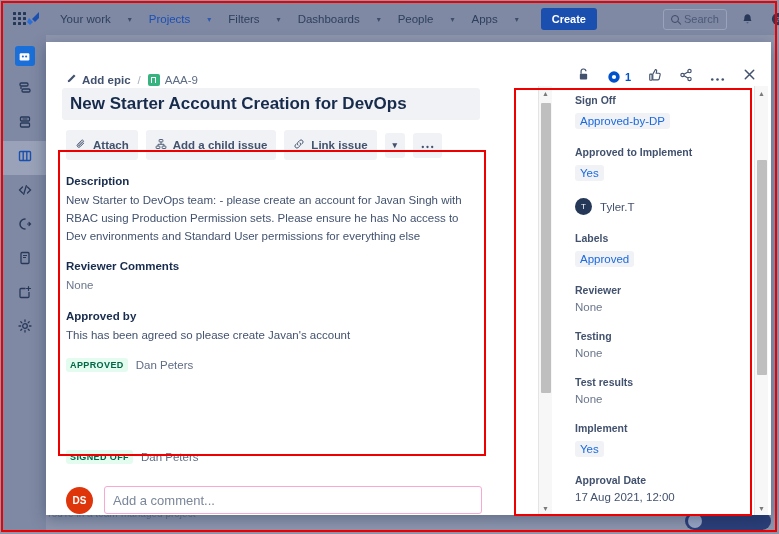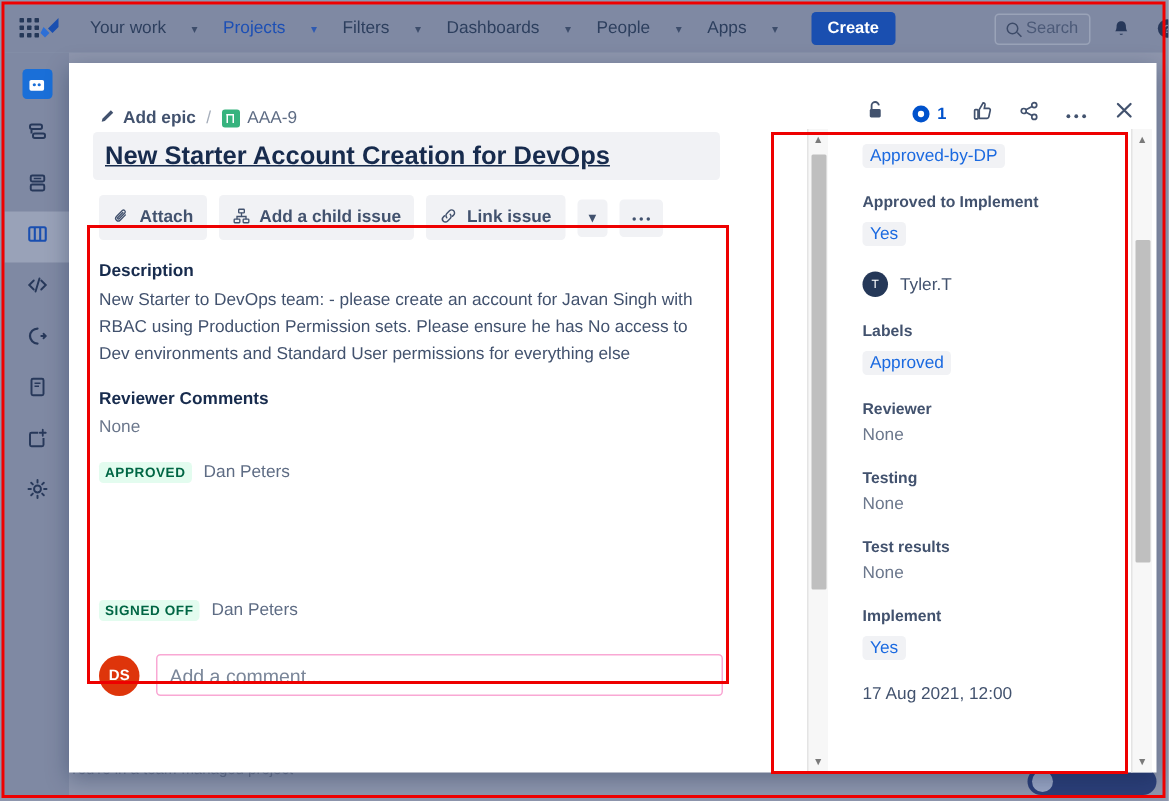--- a/index.html
+++ b/index.html
@@ -117,21 +117,21 @@
   #modal-body { flex: 1; display: flex; min-height: 0; position: relative; }
 
   
   #maincol {
     width: 436px; flex: none; padding: 0 0 0 20px;
     overflow: hidden; position: relative;
   }
   #issue-title {
     font-size: 17px; font-weight: bold; color: #172b4d;
     background: #f1f2f5; border-radius: 3px;
-    padding: 6px 8px; margin: 2px 0 0 -4px; width: 418px; text-decoration: underline;
+    padding: 6px 8px; margin: 2px 0 0 -4px; width: 418px;
   }
   #action-row { display: flex; align-items: center; gap: 8px; margin-top: 10px; }
   .abtn {
     background: #f1f2f5; border-radius: 3px; height: 25px;
     display: flex; align-items: center; gap: 6px;
     padding: 15px 9px; font-size: 11.5px; color: #42526e; font-weight: bold;
     cursor: pointer; white-space: nowrap;
   }
   .abtn.sq { padding: 0 8px; }
 
@@ -466,20 +466,24 @@
         <div class="fld">
           <div class="fld-label">Description</div>
           <div class="fld-text">New Starter to DevOps team: - please create an account for Javan Singh with RBAC using Production Permission sets. Please ensure he has No access to Dev environments and Standard User permissions for everything else</div>
         </div>
 
         <div class="fld">
           <div class="fld-label">Reviewer Comments</div>
           <div class="fld-text muted">None</div>
         </div>
 
+        <div class="fld">
+          <div class="fld-label">Approved by</div>
+          <div class="fld-text">This has been agreed so please create Javan's account</div>
+        </div>
 
         <div class="sig-row">
           <span class="lozenge">APPROVED</span>
           <span class="sig-name">Dan Peters</span>
         </div>
 
         <div class="sig-row" style="margin-top:78px;">
           <span class="lozenge">SIGNED OFF</span>
           <span class="sig-name">Dan Peters</span>
         </div>
@@ -494,20 +498,21 @@
       <div id="sb-main">
         <div class="sb-arrow">▲</div>
         <div class="sb-track">
           <div class="sb-thumb" style="top:3px;height:290px;"></div>
         </div>
         <div class="sb-arrow">▼</div>
       </div>
 
       <div id="sidecol">
         <div class="sfld">
+          <div class="sfld-label">Sign Off</div>
           <span class="tagval">Approved-by-DP</span>
         </div>
         <div class="sfld">
           <div class="sfld-label">Approved to Implement</div>
           <span class="tagval">Yes</span>
         </div>
         <div class="sfld">
           <div class="assignee">
             <span class="as-av">T</span>
             <span class="sfld-val">Tyler.T</span>
@@ -527,20 +532,21 @@
         </div>
         <div class="sfld">
           <div class="sfld-label">Test results</div>
           <div class="sfld-val none">None</div>
         </div>
         <div class="sfld">
           <div class="sfld-label">Implement</div>
           <span class="tagval">Yes</span>
         </div>
         <div class="sfld">
+          <div class="sfld-label">Approval Date</div>
           <div class="sfld-val">17 Aug 2021, 12:00</div>
         </div>
       </div>
 
       <div id="sb-side">
         <div class="sb-arrow">▲</div>
         <div class="sb-track">
           <div class="sb-thumb" style="top:60px;height:215px;"></div>
         </div>
         <div class="sb-arrow">▼</div>

